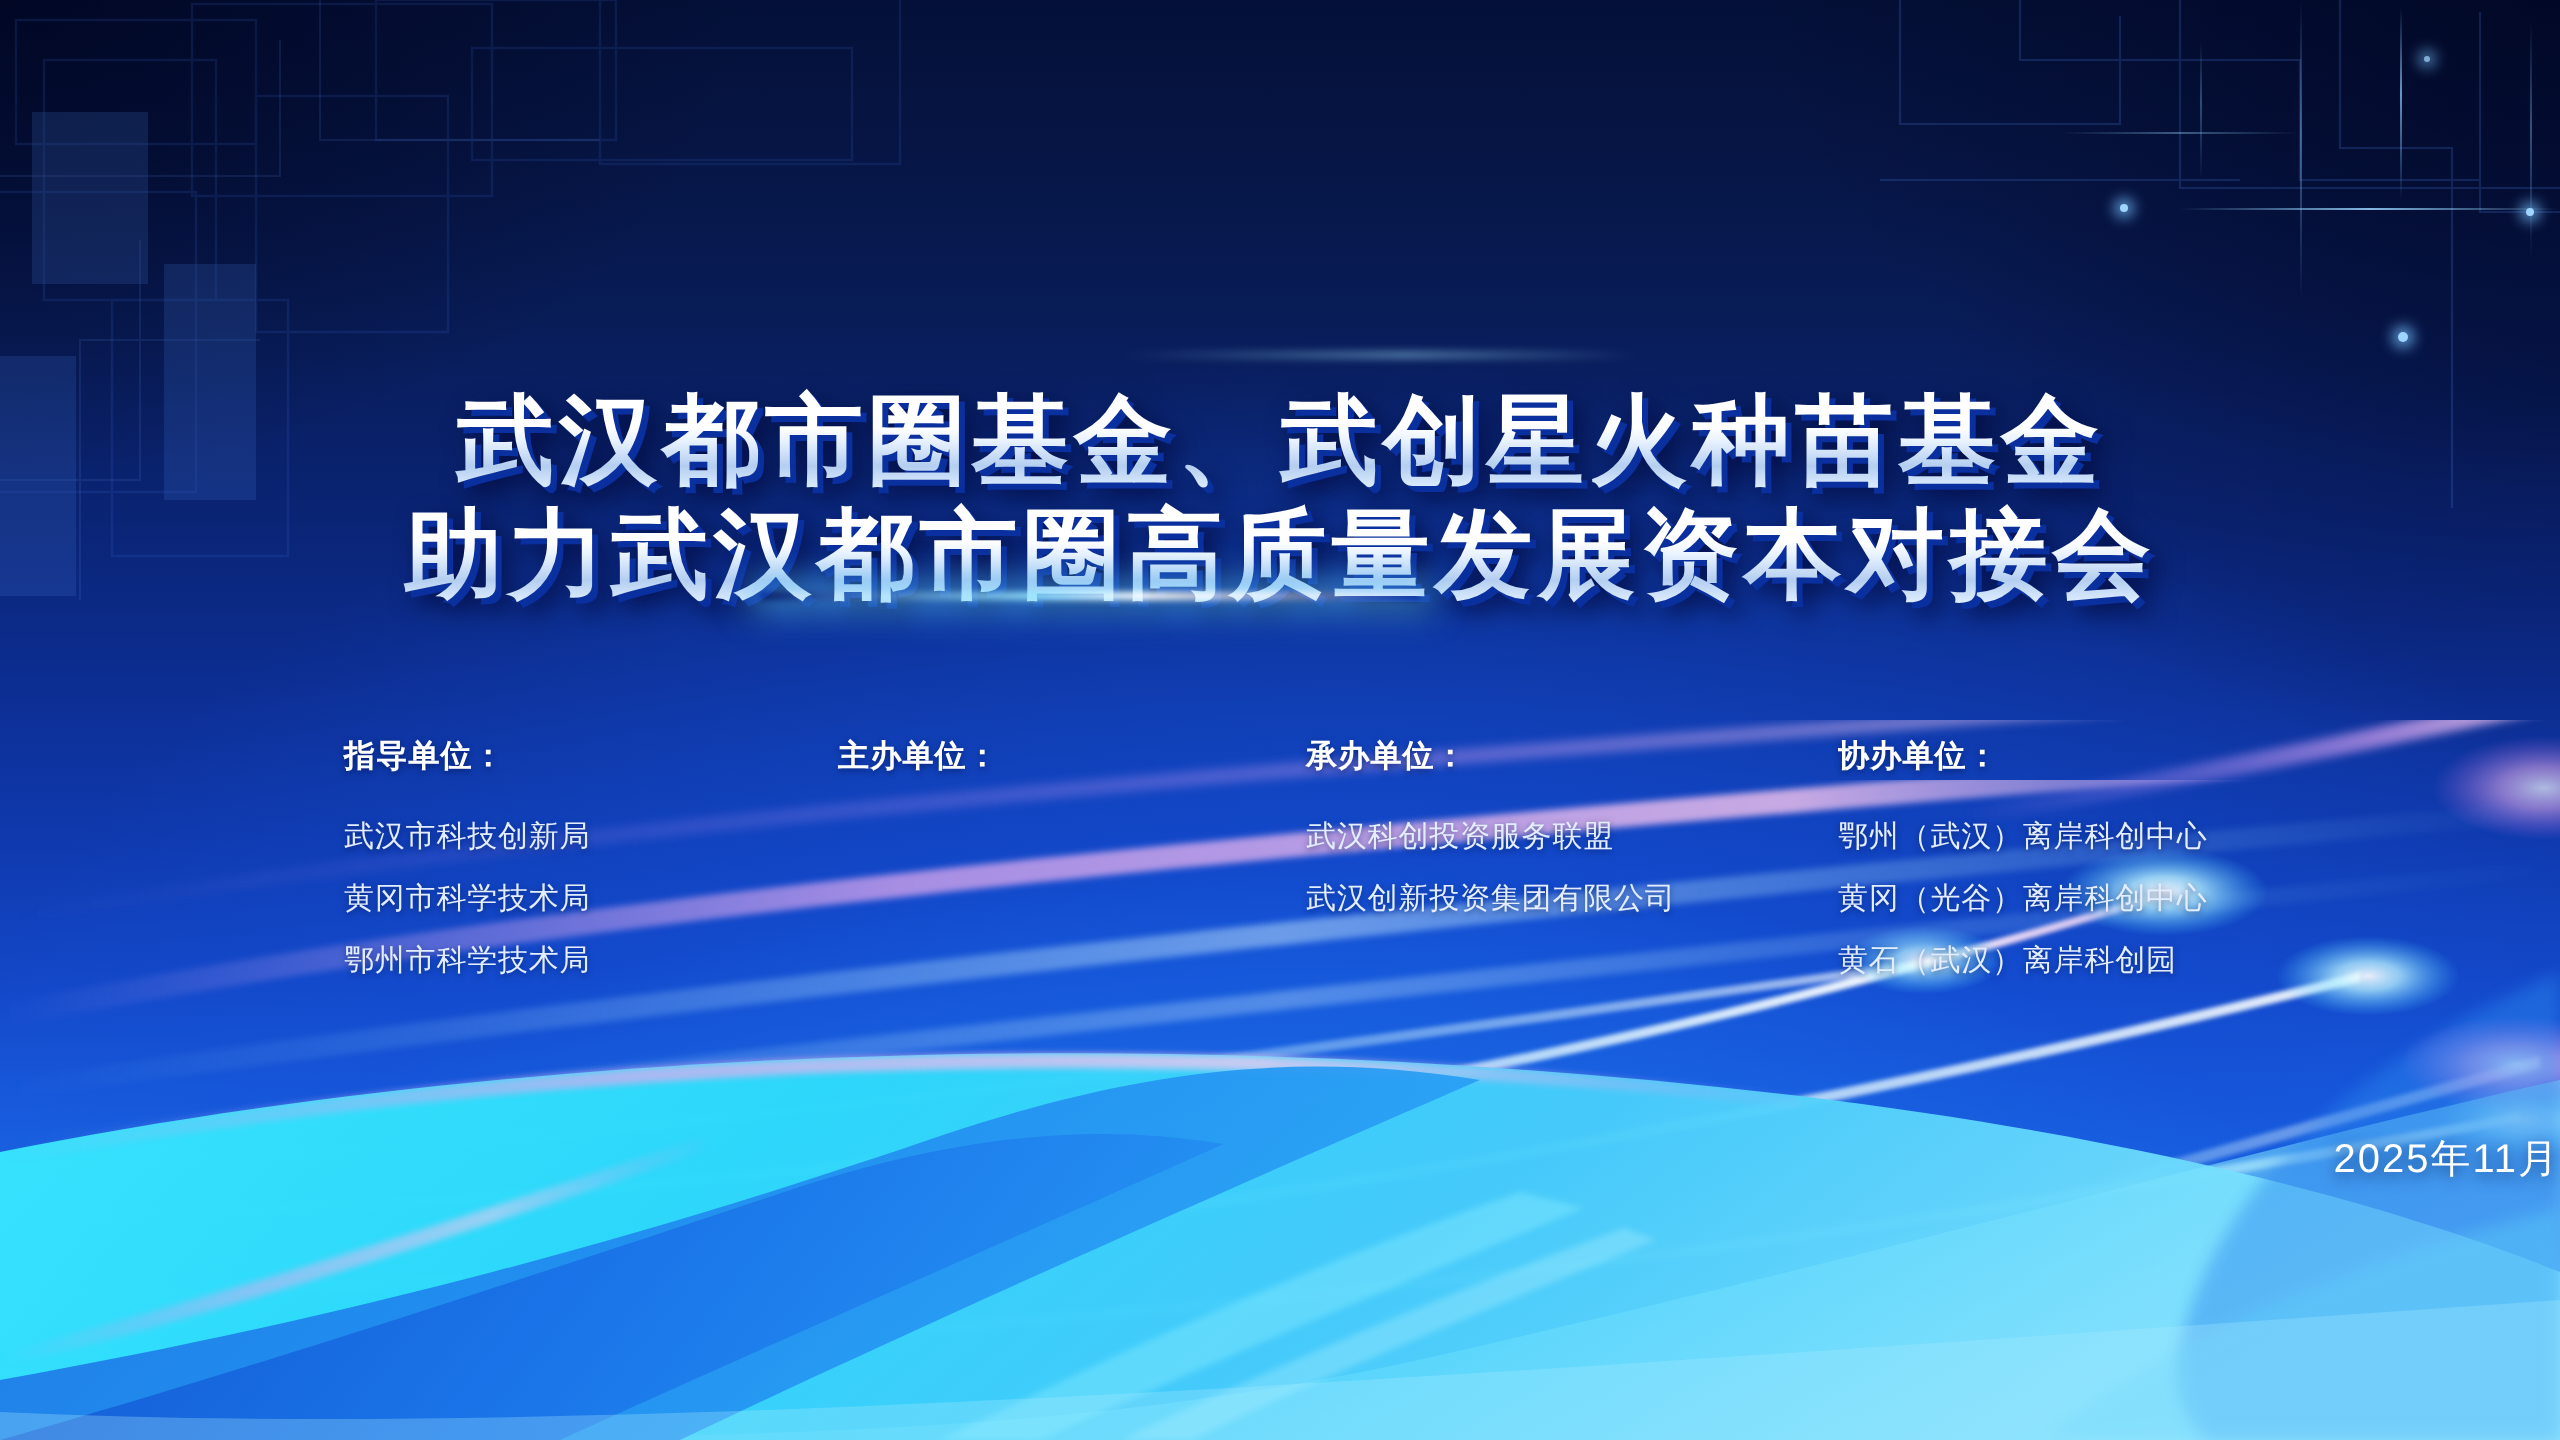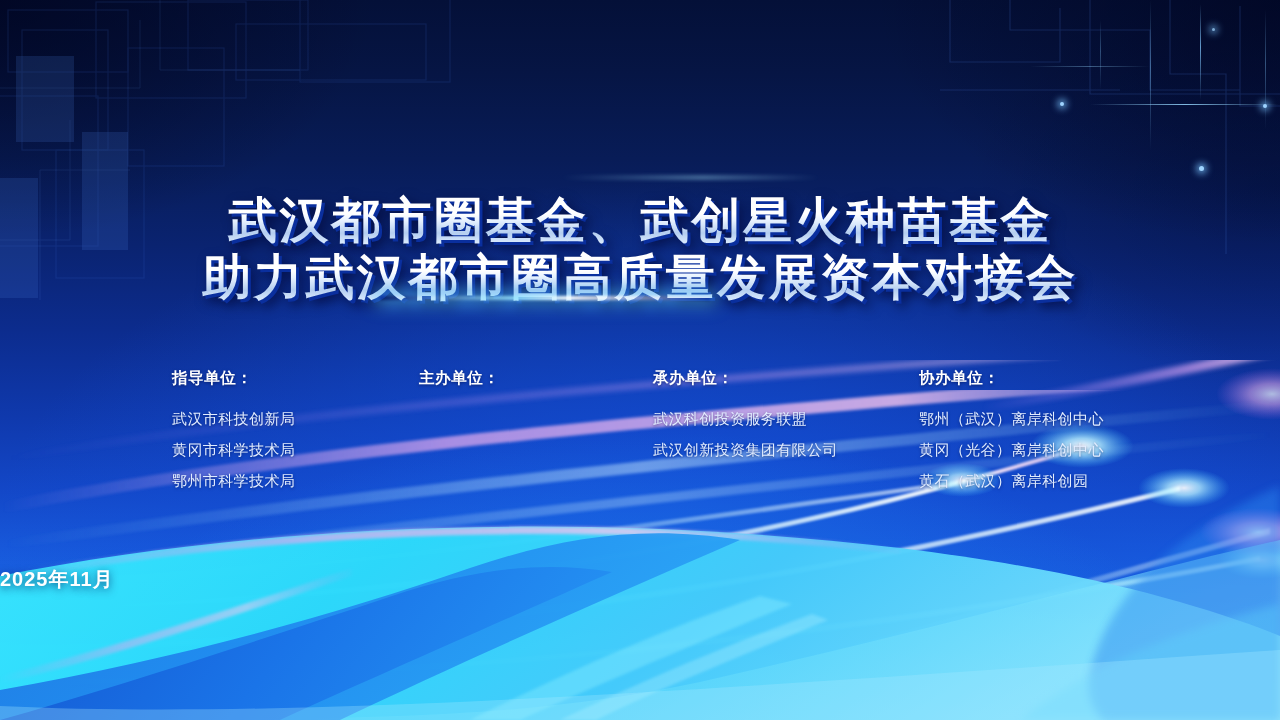--- a/index.html
+++ b/index.html
@@ -94,22 +94,22 @@
     letter-spacing:.6px;margin-bottom:14px;white-space:nowrap;
     text-shadow:0 1px 3px rgba(0,15,70,.6);
   }
   .org-item{
     font-size:15px;color:#e2edff;font-weight:500;
     line-height:31px;white-space:nowrap;letter-spacing:.4px;
     text-shadow:0 1px 3px rgba(0,15,70,.55);
   }
 
   .date{
-    position:absolute;left:0;top:566px;width:1280px;text-align:left;
-    font-size:20px;font-weight:700;color:#ffffff;letter-spacing:1px;
+    position:absolute;left:0;top:566px;width:1280px;text-align:right;
+    font-size:20px;font-weight:400;color:#ffffff;letter-spacing:1px;
     text-shadow:0 2px 8px rgba(0,25,90,.75);
   }
 </style>
 </head>
 <body>
 
 <div id="poster">
 
   <div class="bg-base"></div>
   <div class="bg-vig"></div>

